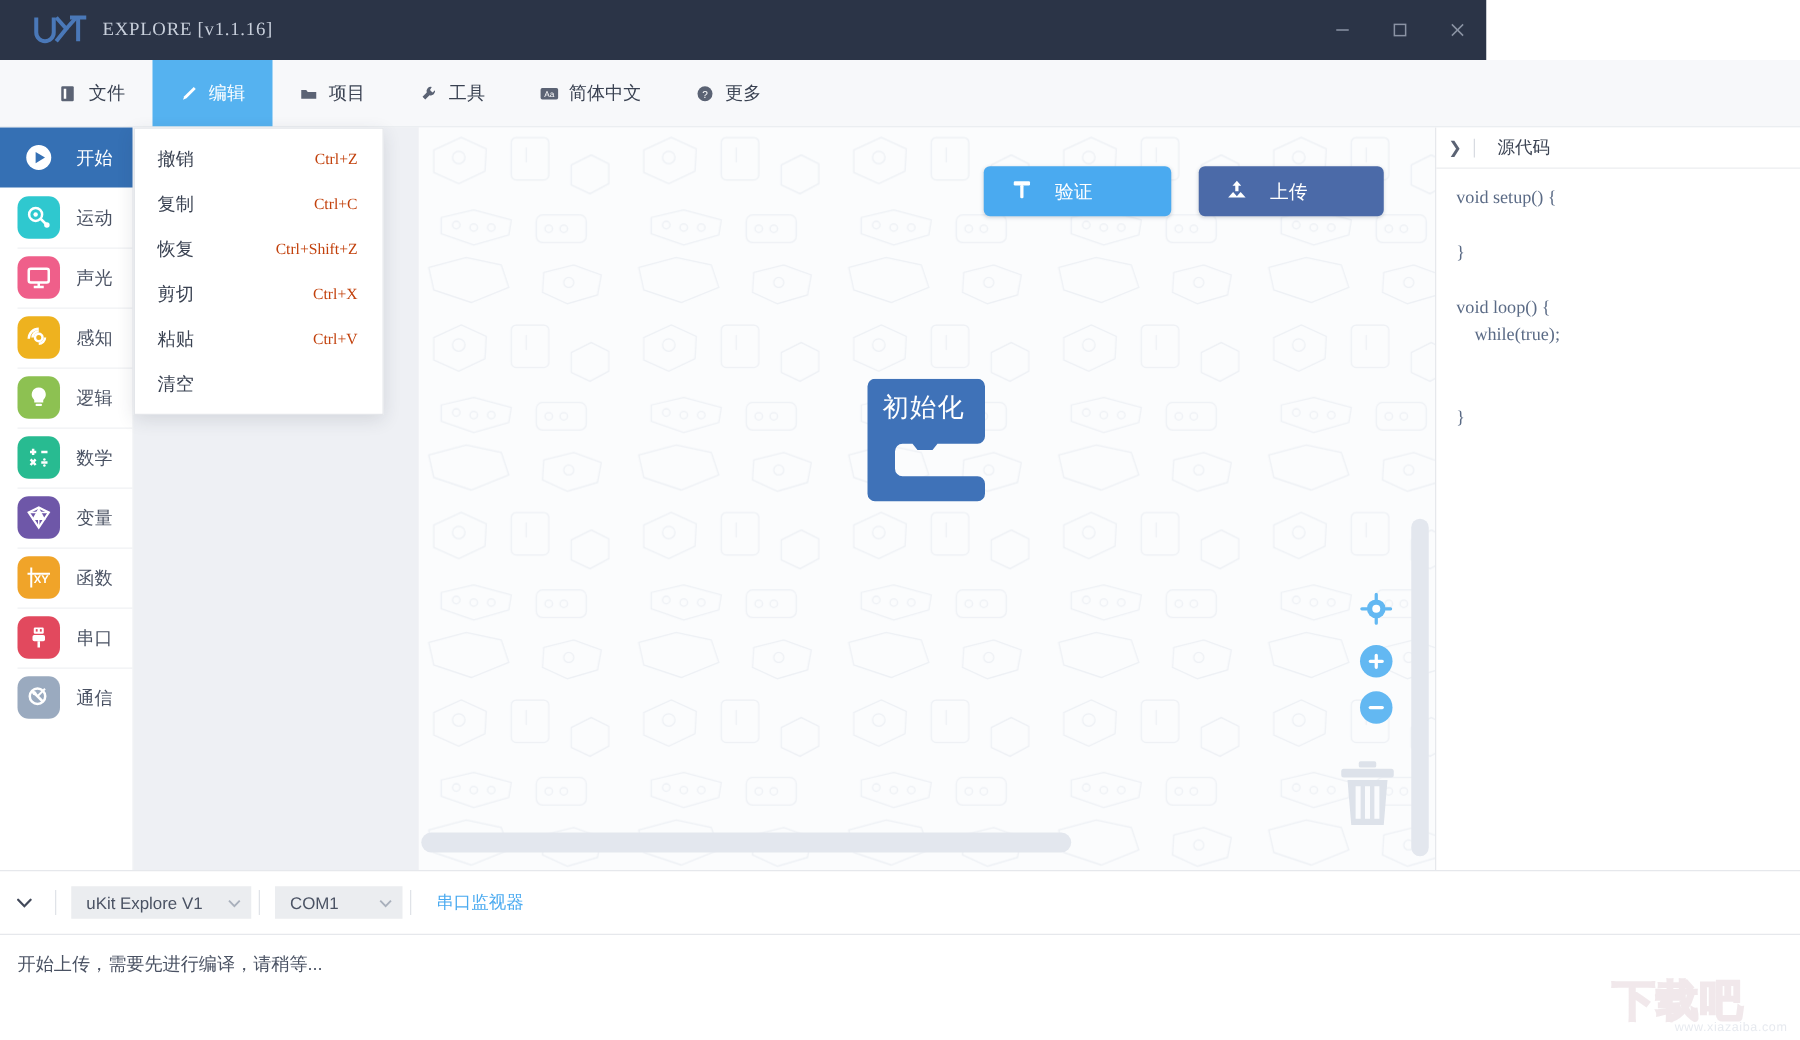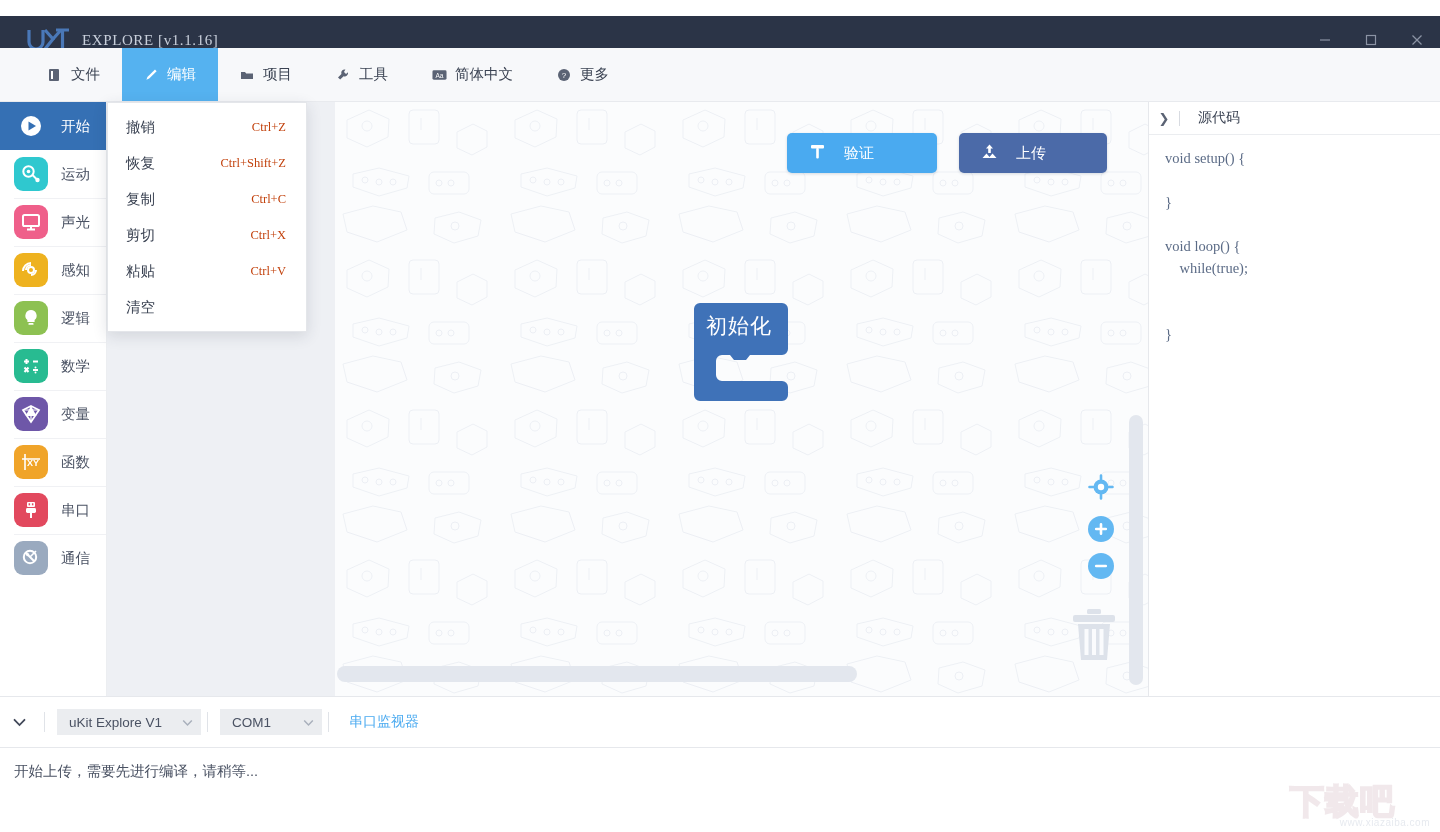--- a/index.html
+++ b/index.html
@@ -5,22 +5,22 @@
   * { box-sizing: border-box; margin: 0; padding: 0; }
   html, body {
     width: 1440px; height: 832px;
     font-family: "Liberation Sans", "DejaVu Sans", sans-serif;
     overflow: hidden; background: #ffffff;
   }
   #app { position: relative; width: 1440px; height: 832px; }
 
   
   .titlebar {
-    position: absolute; top: 0; left: 0; width: 1440px; height: 48px;
-    background: #2b3447; display: flex; align-items: center; margin-top: 16px;
+    position: absolute; top: 0; left: 0; width: 1189px; height: 48px;
+    background: #2b3447; display: flex; align-items: center;
   }
   .logo-wrap { display: flex; align-items: center; margin-left: 26px; }
   .logo-mark {
     width: 46px; height: 26px; position: relative; margin-right: 10px;
   }
   .logo-mark svg { display: block; }
   .logo-title {
     color: #c8cfdb; font-size: 15px; letter-spacing: .6px;
     font-family: "Liberation Serif", "DejaVu Serif", serif;
   }
@@ -412,26 +412,26 @@
       <span class="cat-label">通信</span>
     </div>
   </div>
 
   <div class="dropdown">
     <div class="dd-item">
       <span>撤销</span>
       <span class="dd-shortcut">Ctrl+Z</span>
     </div>
     <div class="dd-item">
+      <span>复制</span>
+      <span class="dd-shortcut">Ctrl+C</span>
+    </div>
+    <div class="dd-item">
       <span>恢复</span>
       <span class="dd-shortcut">Ctrl+Shift+Z</span>
-    </div>
-    <div class="dd-item">
-      <span>复制</span>
-      <span class="dd-shortcut">Ctrl+C</span>
     </div>
     <div class="dd-item">
       <span>剪切</span>
       <span class="dd-shortcut">Ctrl+X</span>
     </div>
     <div class="dd-item">
       <span>粘贴</span>
       <span class="dd-shortcut">Ctrl+V</span>
     </div>
     <div class="dd-item">

